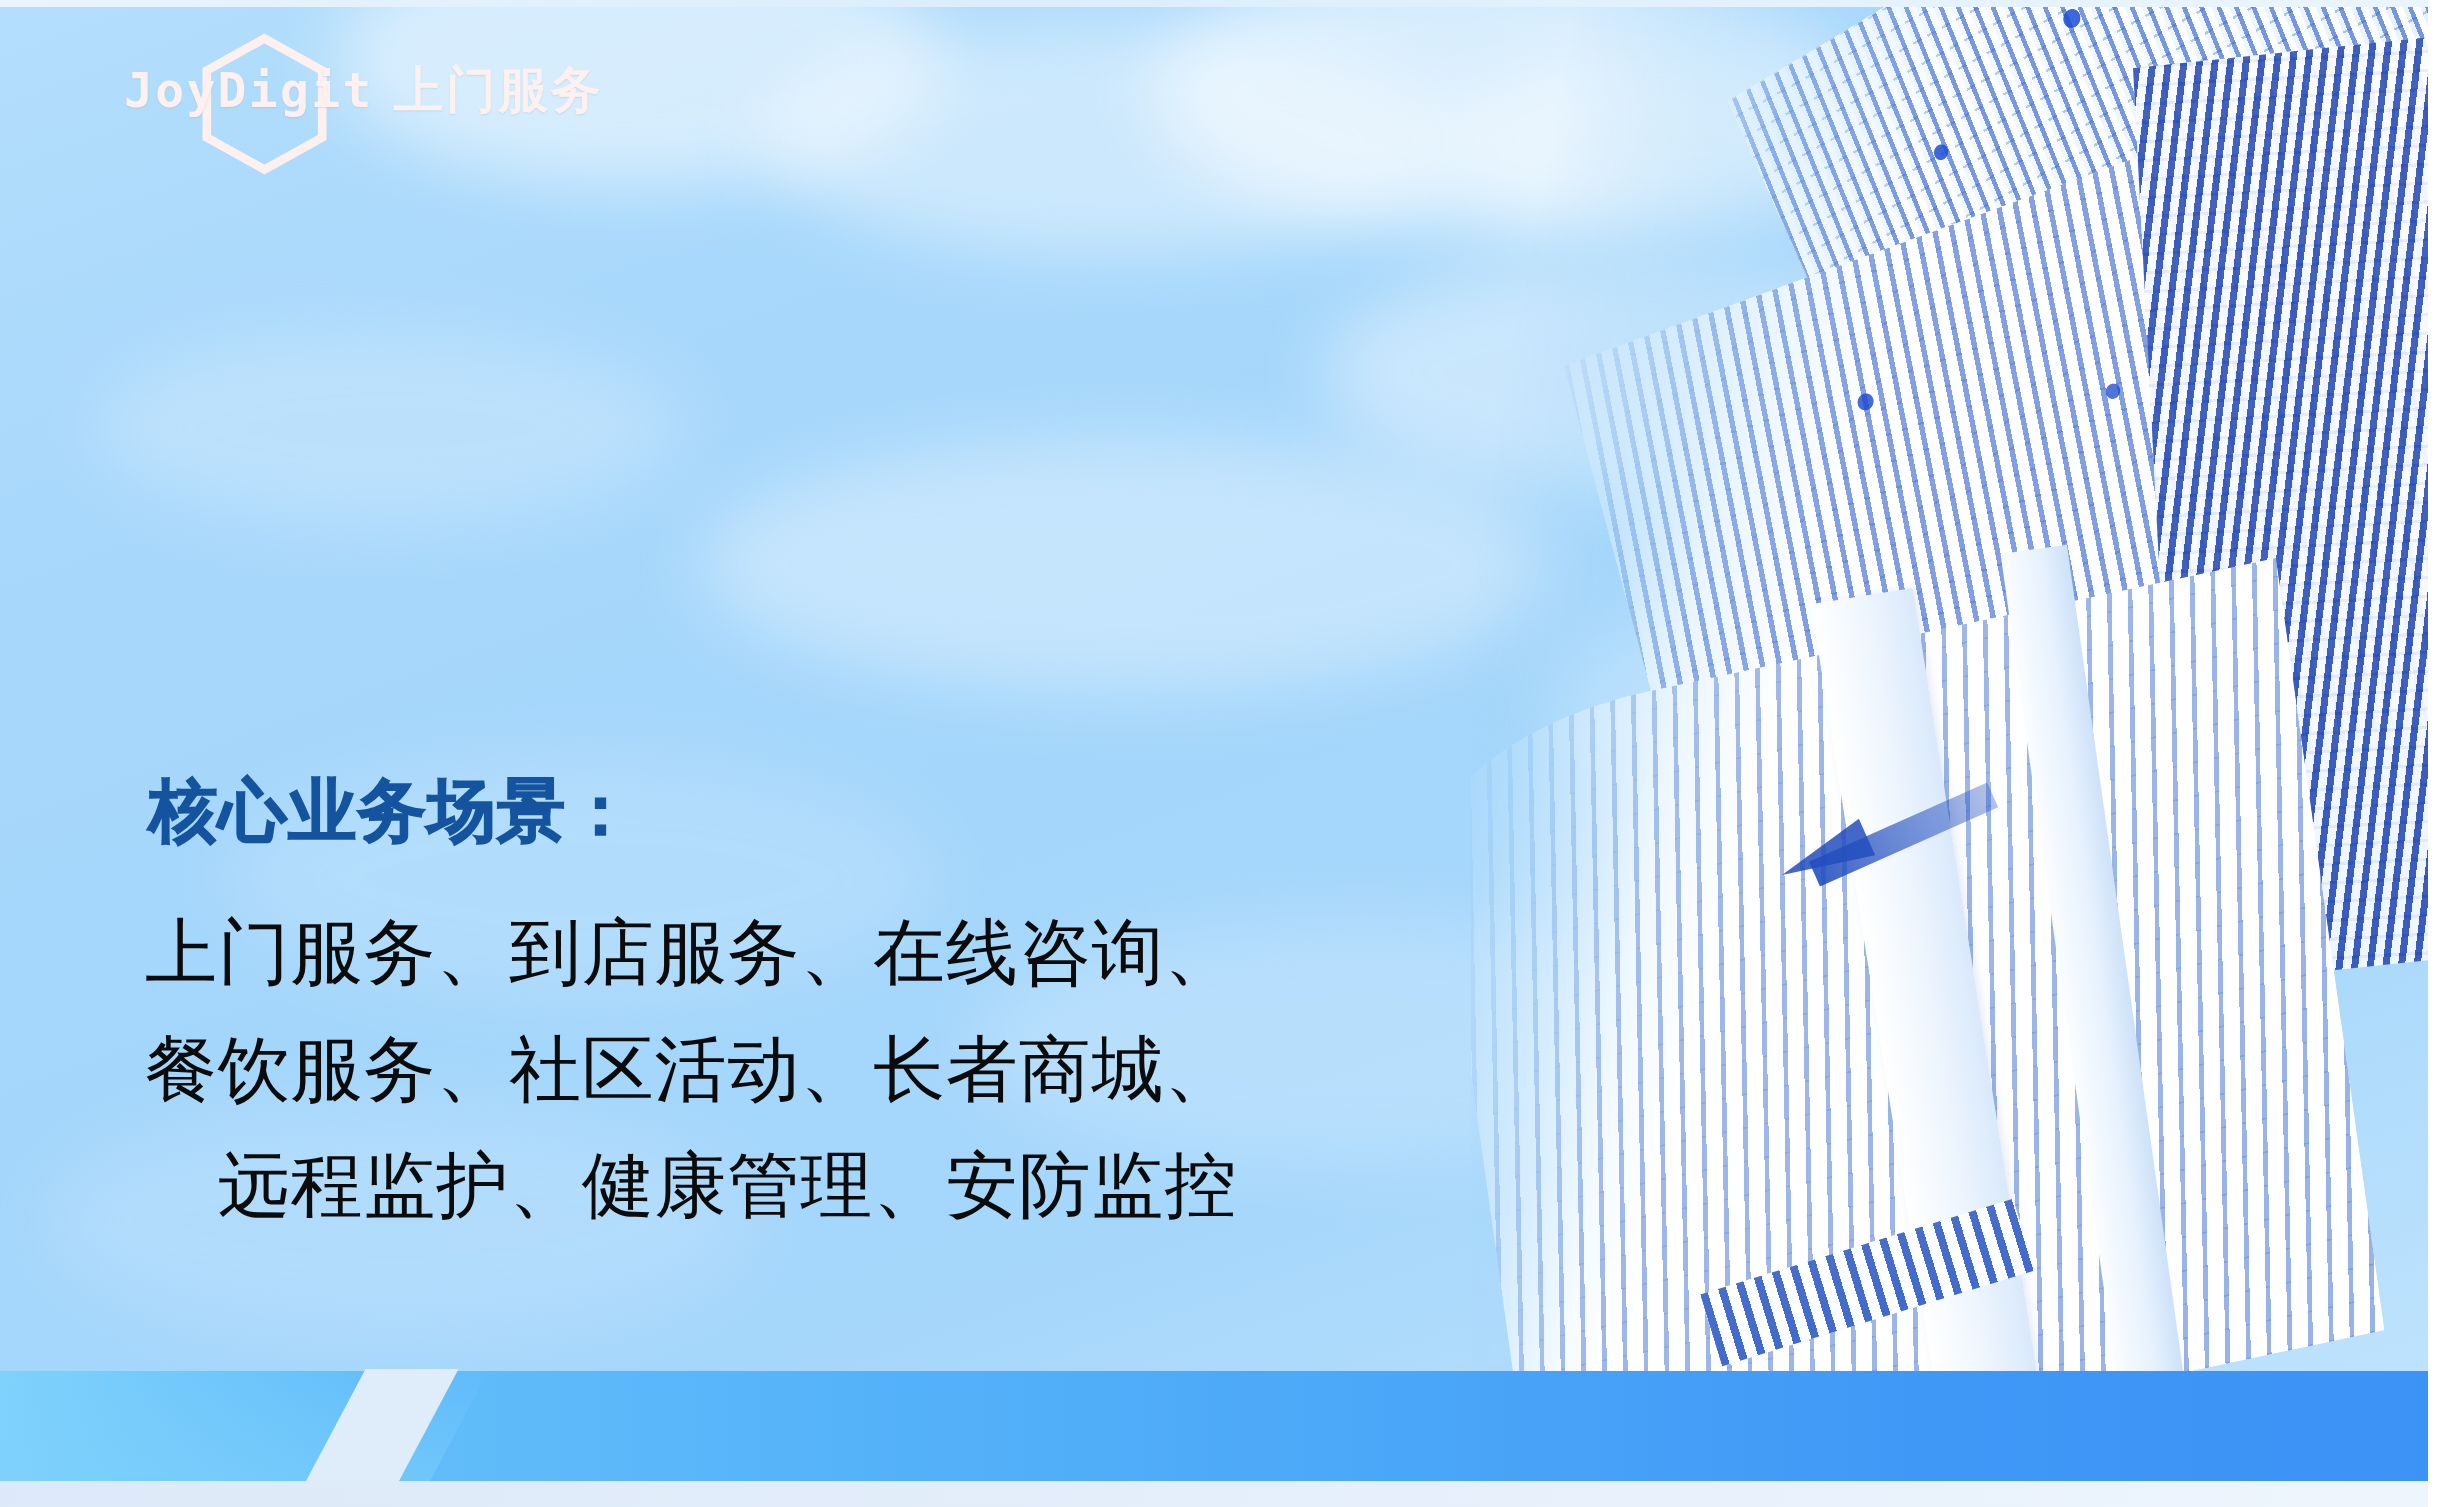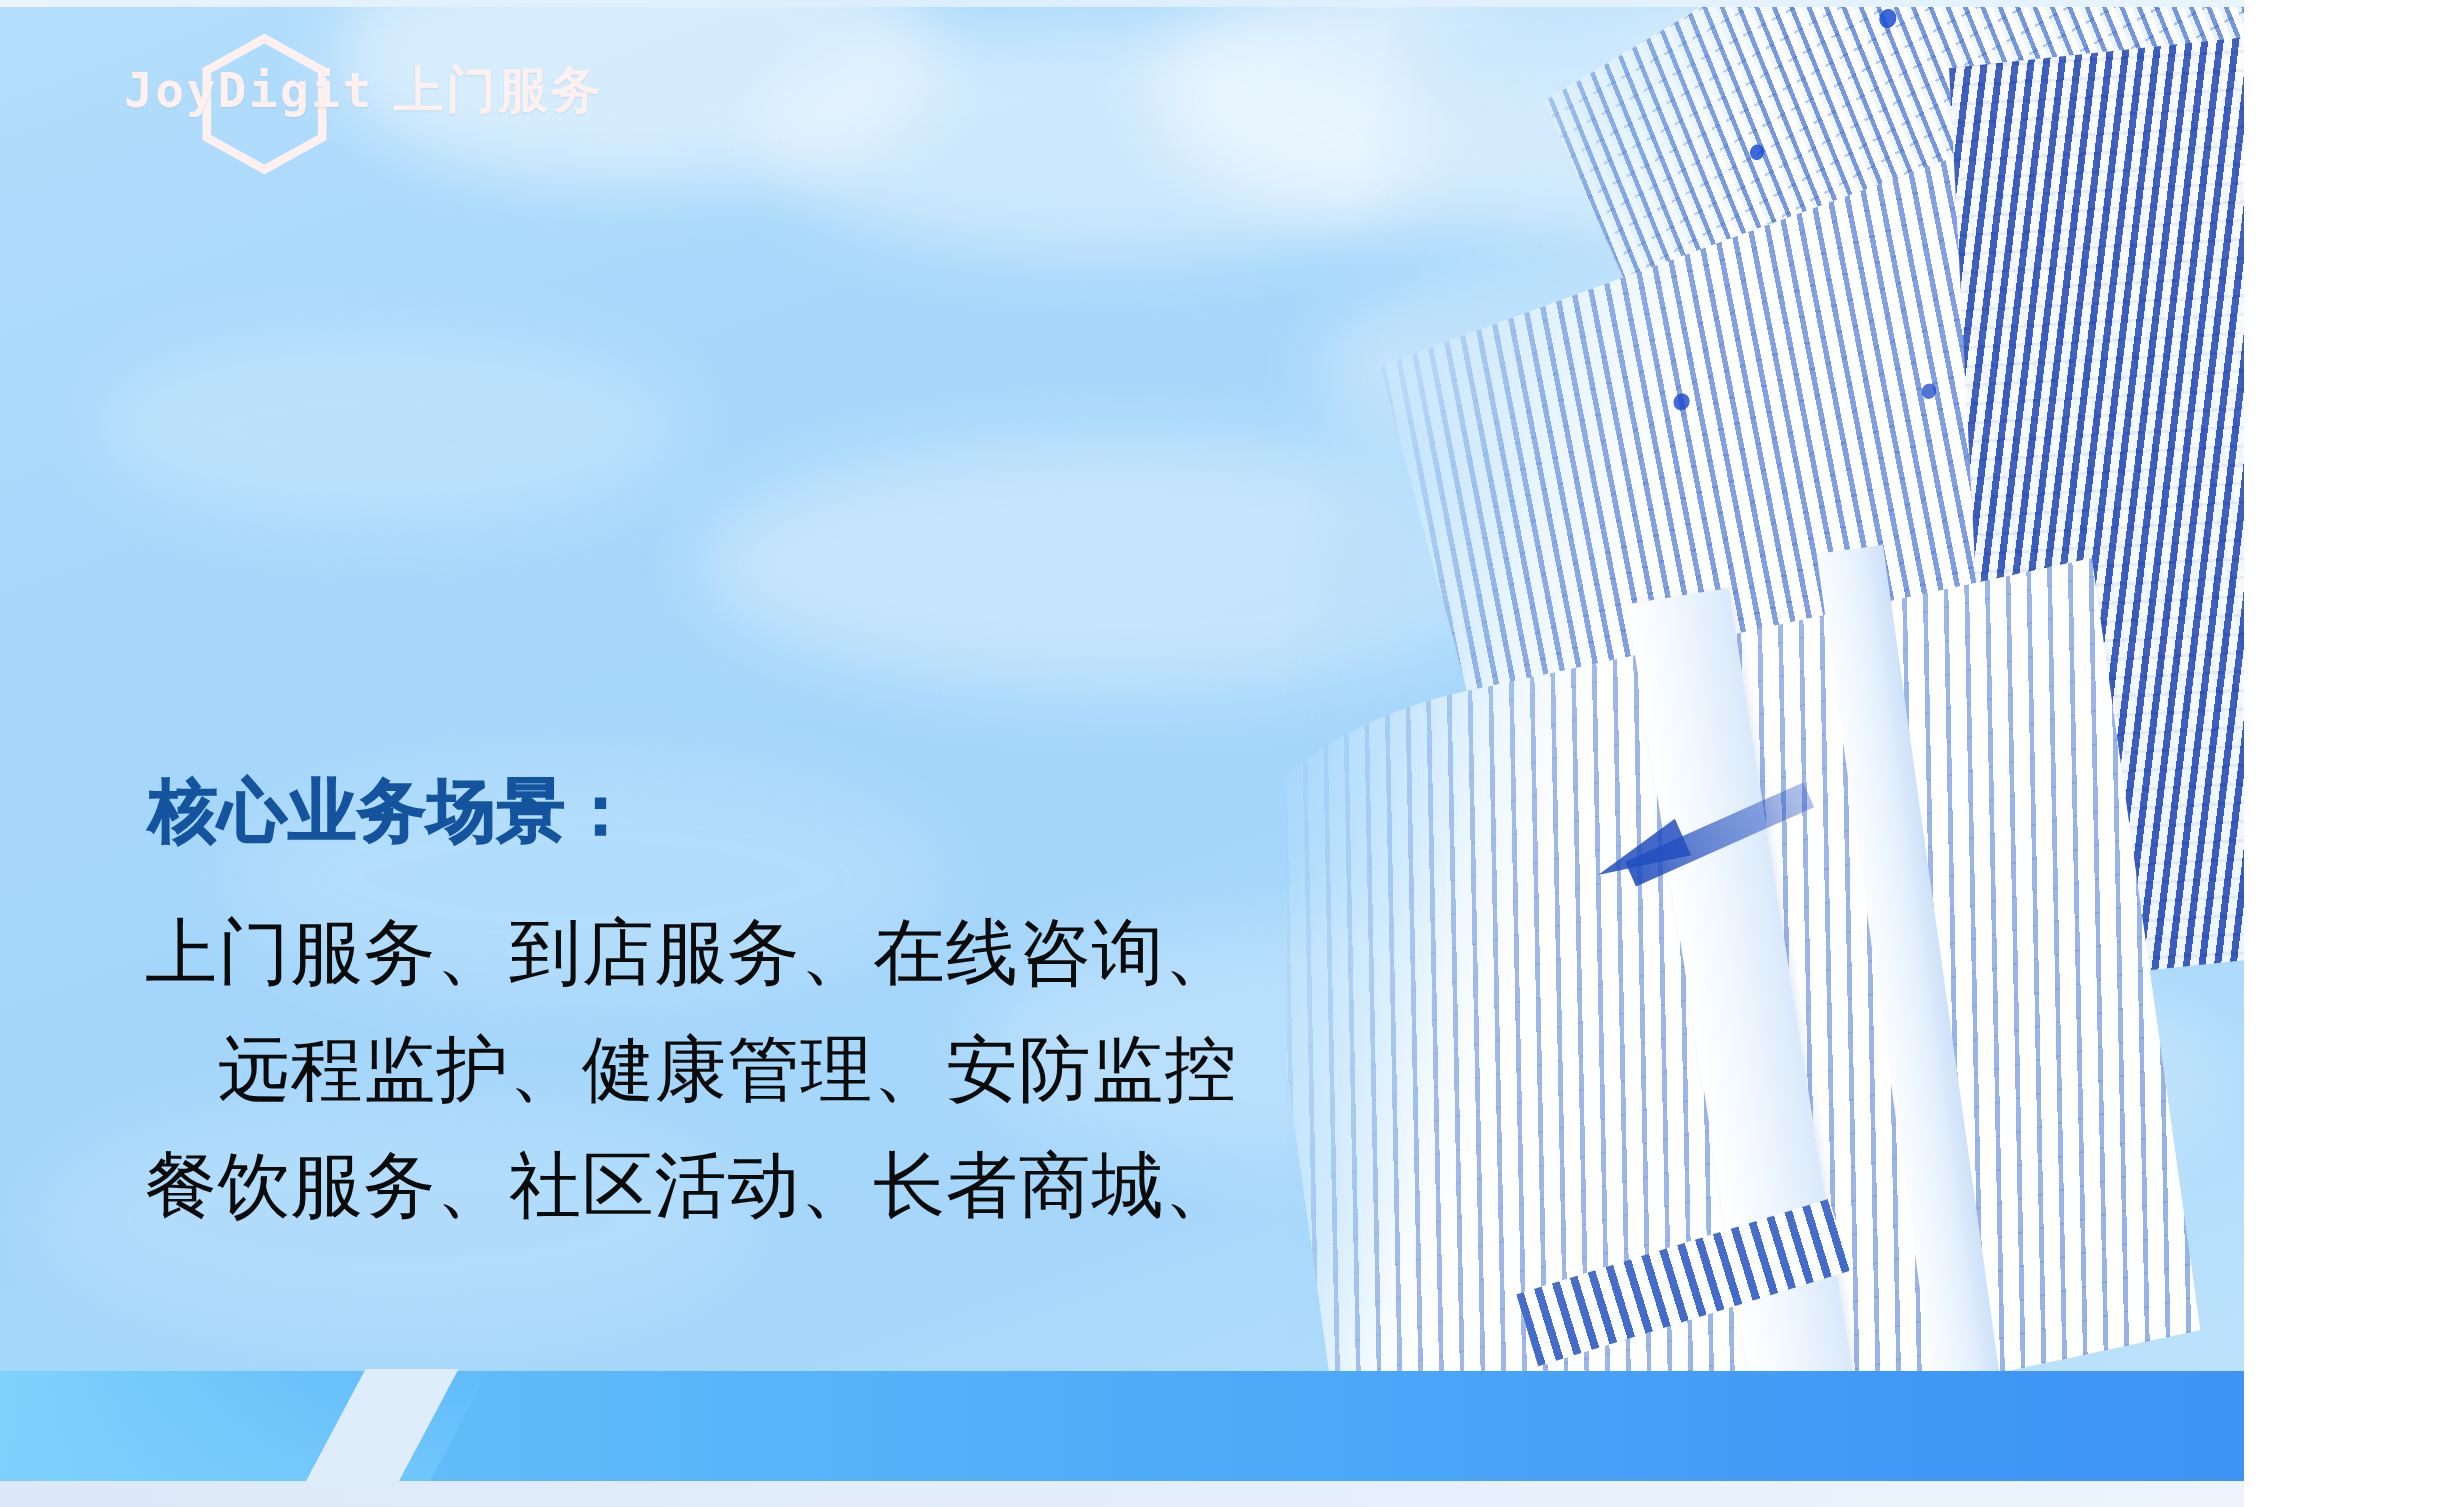--- a/index.html
+++ b/index.html
@@ -2,21 +2,21 @@
 <html style="font-size:12.4px"><head>
 <meta charset="utf-8">
 <style>
   html,body{margin:0;padding:0;}
   body{
     width:2450px;height:1508px;overflow:hidden;
     font-family:"Liberation Sans","DejaVu Sans",sans-serif;
     background:#ffffff;
   }
   .slide{
-    position:relative;width:2244px;height:1508px;overflow:hidden;
+    position:relative;width:2428px;height:1508px;overflow:hidden;
     background:linear-gradient(160deg,#b4defc 0%,#a8d8fb 22%,#a4d6fb 48%,#a6d7fb 70%,#c3e5fd 100%);
   }
   
   .top-strip{
     position:absolute;left:0;top:0;width:2450px;height:7px;
     background:linear-gradient(90deg,#e9f4fd 0%,#dbeefc 40%,#eaf5fe 100%);
     z-index:40;
   }
 
   
@@ -271,22 +271,22 @@
       <span class="logo-en">JoyDigit</span>
       <span class="logo-cn">上门服务</span>
     </div>
   </div>
 
 
   <div class="block">
     <div class="kicker">核心业务场景：</div>
     <div class="lines">
       <div>上门服务、到店服务、在线咨询、</div>
+      <div>餐饮服务、社区活动、长者商城、</div>
       <div>远程监护、健康管理、安防监控</div>
-      <div>餐饮服务、社区活动、长者商城、</div>
     </div>
   </div>
 
   <div class="banner">
     <div class="band"></div>
     <div class="slash2"></div>
     <div class="slash1"></div>
     <div class="band-foot"></div>
   </div>
 

